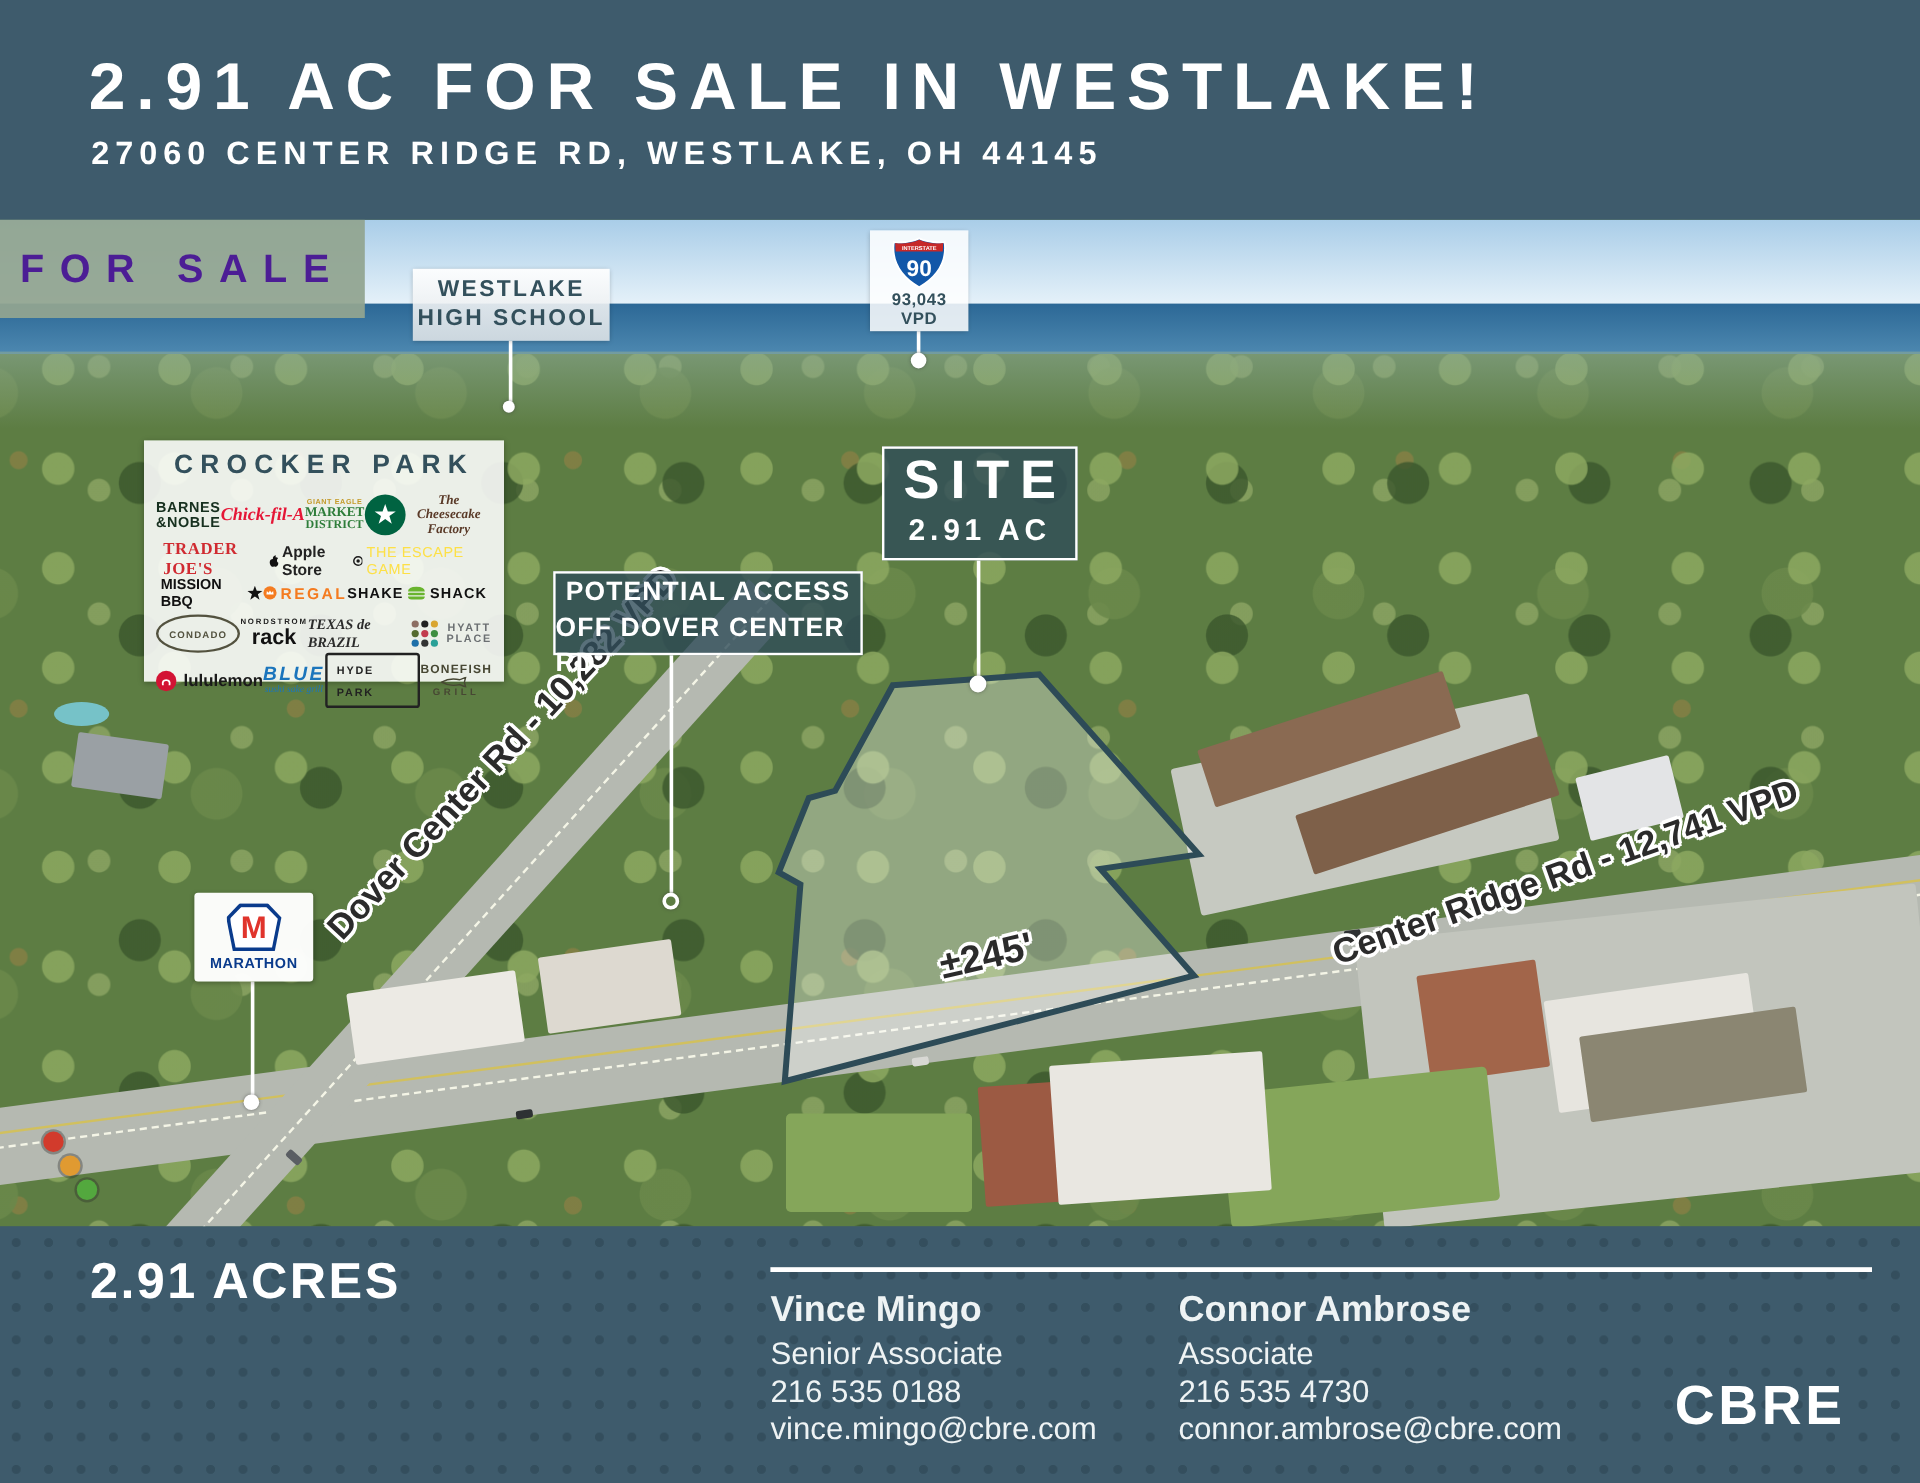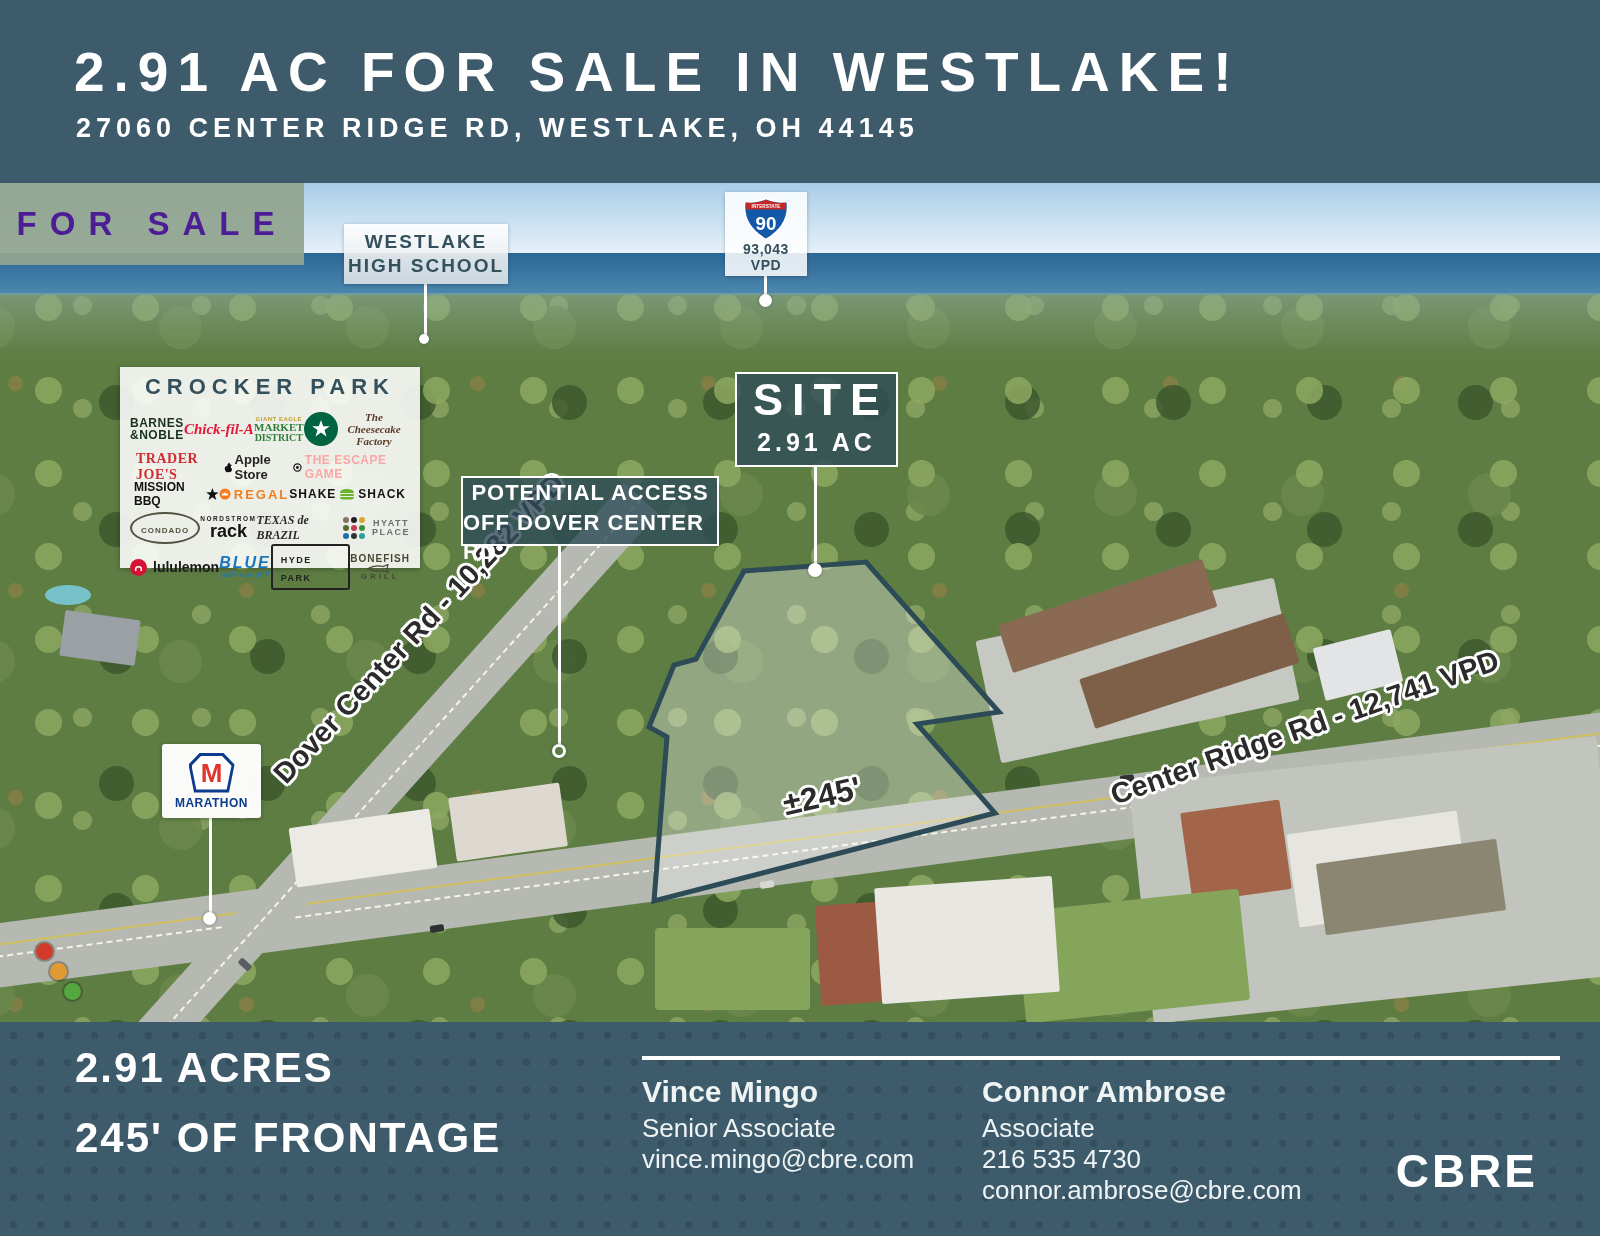--- a/index.html
+++ b/index.html
@@ -69,21 +69,21 @@
   .tn-row { display:flex; align-items:center; gap:3px; }
   .bn span { font-size:12px; font-weight:800; color:#17301f; letter-spacing:.5px; }
   .cfa { font-family:"Liberation Serif",serif; font-style:italic; font-weight:700; font-size:15px; color:#e51636; }
   .md-super { font-size:6px; font-weight:700; color:#c49a2a; letter-spacing:.5px; }
   .md1 { font-family:"Liberation Serif",serif; font-size:11px; font-weight:700; color:#2e7d3a; }
   .md2 { font-family:"Liberation Serif",serif; font-size:10px; font-weight:700; color:#2e7d3a; }
   .sbux { width:34px; height:34px; border-radius:50%; background:#006341; display:flex; align-items:center; justify-content:center; }
   .ccf { font-family:"Liberation Serif",serif; font-style:italic; font-weight:700; font-size:11px; color:#5a3a28; width:72px; text-align:center; line-height:1.1; }
   .tj { font-family:"Liberation Serif",serif; font-weight:700; font-size:14px; color:#d02b31; letter-spacing:.5px; }
   .aps { font-size:13px; font-weight:700; color:#222; }
-  .teg { font-size:12px; font-weight:700; color:#fca5a5; letter-spacing:.5px; }
+  .teg { font-size:12px; font-weight:400; color:#fde047; letter-spacing:.5px; }
   .mbq { font-size:12px; font-weight:800; color:#111; }
   .regal { font-size:13px; font-weight:800; color:#f47b20; letter-spacing:2px; }
   .shk { font-size:12px; font-weight:800; color:#111; letter-spacing:1px; }
   .condado { border:2px solid #53523f; border-radius:50%; padding:5px 9px; }
   .condado span { font-size:8px; font-weight:800; color:#53523f; letter-spacing:1px; }
   .nd1 { font-size:6.5px; font-weight:700; color:#222; letter-spacing:1.5px; }
   .nd2 { font-size:18px; font-weight:700; color:#111; margin-top:-1px; }
   .tdb { font-family:"Liberation Serif",serif; font-style:italic; font-weight:700; font-size:12px; color:#2b2b2b; }
   .hyatt-dots { display:grid; grid-template-columns:repeat(3,6px); grid-gap:2px; margin-right:4px; }
   .hyatt-dots i { width:6px; height:6px; border-radius:50%; display:block; }
@@ -350,27 +350,27 @@
             <path d="M1 4.5 Q8 0.5 16 2.5 L21 0.5 L20 4.5 L21 8.5 L16 6.5 Q8 8.5 1 4.5 Z" fill="none" stroke="#474733" stroke-width="1.2"></path>
           </svg>
         <span class="bone2">GRILL</span>
       </div>
     </div>
   </div>
 
   <div class="footer">
     <div class="stats">
       <div class="s1">2.91 ACRES</div>
-      <div class="s2">245' OF FRONTAGE</div>
     </div>
     <div class="rule"></div>
 
     <div class="contact" style="left:642px;">
       <div class="cname">Vince Mingo</div>
       <div>Senior Associate</div>
+      <div>216 535 0188</div>
       <div>vince.mingo@cbre.com</div>
     </div>
     <div class="contact" style="left:982px;">
       <div class="cname">Connor Ambrose</div>
       <div>Associate</div>
       <div>216 535 4730</div>
       <div>connor.ambrose@cbre.com</div>
     </div>
 
     <div class="cbre">CBRE</div>

